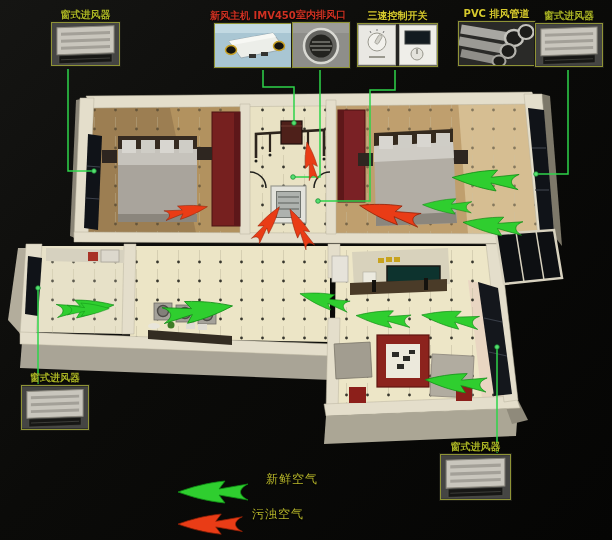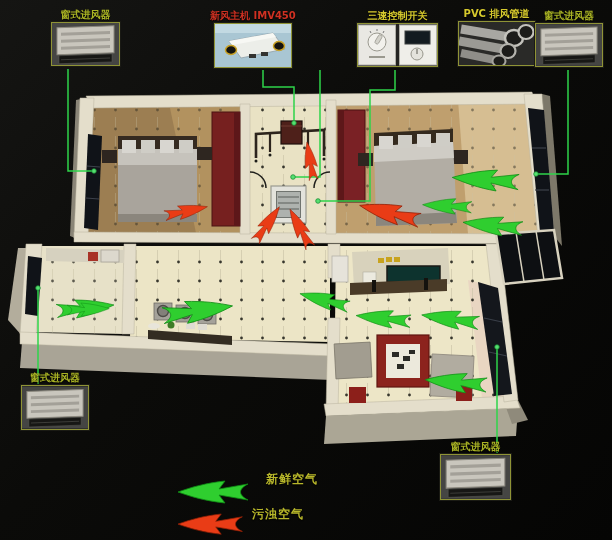--- a/index.html
+++ b/index.html
@@ -7,21 +7,21 @@
     width:612px;height:540px;position:relative;overflow:hidden;
     background:linear-gradient(135deg,#151513 0%,#0b0b09 45%,#050504 100%);
     font-family:"DejaVu Sans","Liberation Sans",sans-serif;
   }
   #stage{position:absolute;inset:0;width:520px;height:540px;}
   #plan-svg{position:absolute;left:0;top:0;width:612px;height:540px;}
   .card{position:absolute;display:flex;flex-direction:column;align-items:center;gap:2px;z-index:5;}
   .card-label{font-size:10px;font-weight:bold;white-space:nowrap;line-height:1.1;text-align:center;
     text-shadow:0 1px 1px #000;}
   .card-img{border:1px solid #8f9336;box-shadow:0 0 0 1px #1a1a14;line-height:0;background:#2c2c2a;}
-  .legend-label{position:absolute;font-size:12px;font-weight:bold;z-index:5;letter-spacing:1px;
+  .legend-label{position:absolute;font-size:12px;font-weight:normal;z-index:5;letter-spacing:1px;
     text-shadow:0 1px 1px #000;}
 </style>
 </head>
 <body>
 
 <div id="stage">
 
 <svg id="plan-svg" viewBox="0 0 612 540" xmlns="http://www.w3.org/2000/svg" xmlns:xlink="http://www.w3.org/1999/xlink">
   <defs>
     <path id="dart" d="M0,11 C14,6 28,2 47,0 L41,8 L70,3 C60,8 60,14 70,19 L41,14 L47,22 C28,20 14,16 0,11 Z"></path>
@@ -250,20 +250,34 @@
           <polygon points="14,17 58,9 70,25 26,34" fill="#eceee9" stroke="#8fa0a8" stroke-width="0.8"></polygon>
           <polygon points="14,17 58,9 61,13 17,21" fill="#f7f8f4"></polygon>
           <ellipse cx="16" cy="26" rx="5.5" ry="4.5" fill="#15140f" stroke="#c9a227" stroke-width="1.5"></ellipse>
           <ellipse cx="64" cy="22" rx="5.5" ry="4.5" fill="#15140f" stroke="#c9a227" stroke-width="1.5"></ellipse>
           <rect x="34" y="30" width="7" height="4" fill="#333330"></rect>
           <rect x="46" y="28" width="7" height="4" fill="#333330"></rect>
         </svg>
   </div>
 </div>
 
+<div class="card" style="left:292px;top:9px;">
+  <div class="card-label" style="color: rgb(207, 49, 34);">室内排风口</div>
+  <div class="card-img">
+    <svg width="56" height="44" viewBox="0 0 56 44">
+          <rect width="56" height="44" fill="#8e8e8a"></rect>
+          <rect width="56" height="10" fill="#9c9c98"></rect>
+          <circle cx="28" cy="23" r="17" fill="#63635f" stroke="#d9d9d3" stroke-width="2.5"></circle>
+          <circle cx="28" cy="23" r="11.5" fill="#23231f"></circle>
+          <line x1="19" y1="19" x2="37" y2="19" stroke="#7c7c76" stroke-width="1.5"></line>
+          <line x1="17" y1="23" x2="39" y2="23" stroke="#7c7c76" stroke-width="1.5"></line>
+          <line x1="19" y1="27" x2="37" y2="27" stroke="#7c7c76" stroke-width="1.5"></line>
+        </svg>
+  </div>
+</div>
 
 <div class="card" style="left:357px;top:10px;">
   <div class="card-label" style="color: rgb(214, 201, 45); text-align: center;">三速控制开关</div>
   <div class="card-img">
     <svg width="79" height="42" viewBox="0 0 79 42">
           <rect width="79" height="42" fill="#242422"></rect>
           <rect x="0.5" y="1" width="37" height="40" fill="#e9e8e3" stroke="#b0afa8"></rect>
           <circle cx="19" cy="18" r="9" fill="#f2f1ec" stroke="#9a998f"></circle>
           <rect x="17" y="10" width="4" height="10" rx="2" fill="#d4d3cb" stroke="#8a8980" stroke-width="0.6" transform="rotate(30 19 18)"></rect>
           <line x1="12" y1="7" x2="13" y2="9" stroke="#777"></line>

